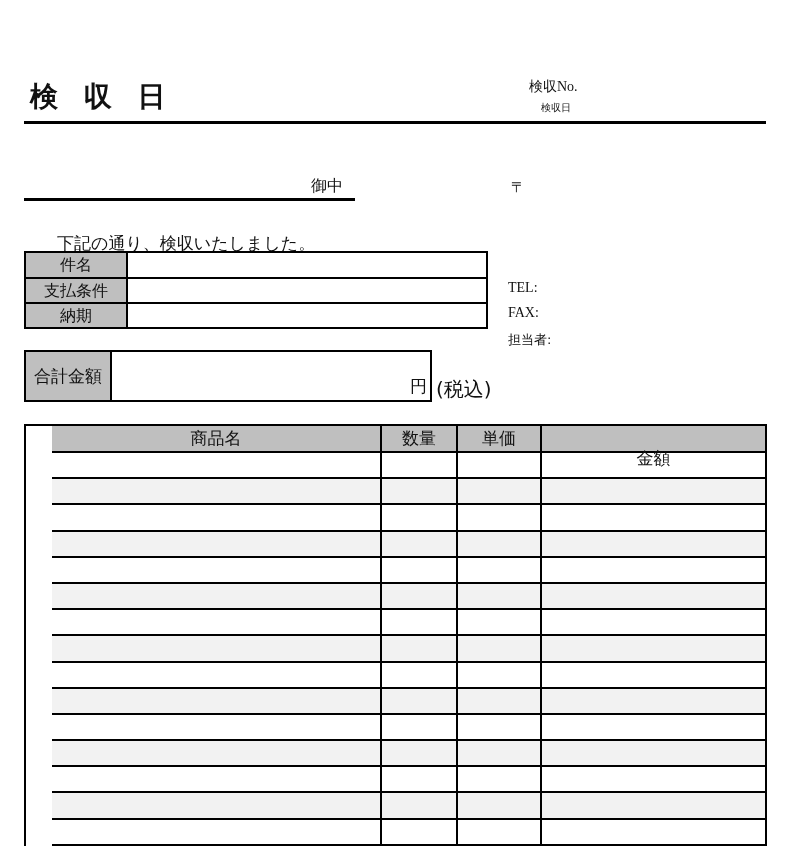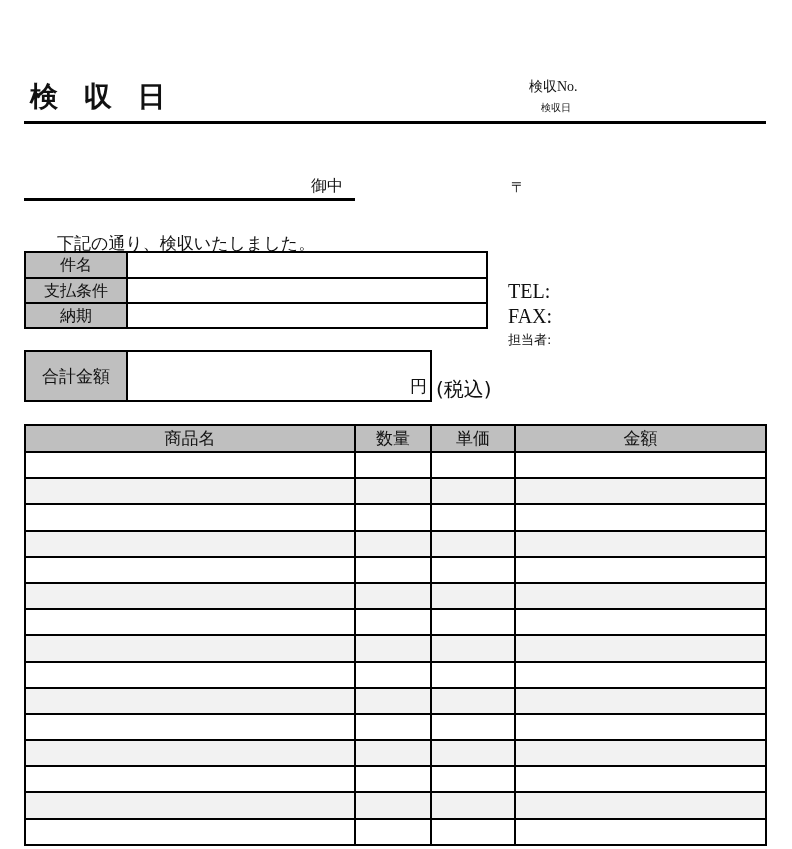--- a/index.html
+++ b/index.html
@@ -17,37 +17,37 @@
   .postal { left: 511px; top: 179px; font-size: 14px; }
 
   .intro { left: 27px; top: 232px; font-size: 17px; margin-left: 30px; }
 
   .info-table { left: 24px; top: 251px; width: 464px; border: 2px solid #000; border-collapse: collapse; }
   .info-row { display: flex; height: 25px; border-top: 2px solid #000; }
   .info-row:first-child { border-top: none; height: 24px; }
   .info-label { width: 102px; background: #bfbfbf; border-right: 2px solid #000; font-size: 16px; text-align: center; line-height: 23px; }
   .info-value { flex: 1; background: #fff; }
 
-  .contact { left: 508px; font-family: "Liberation Serif", "DejaVu Serif", serif; font-size: 20px; }
+  .contact { left: 508px; font-family: "Liberation Serif", "DejaVu Serif", serif; font-size: 14px; }
   .contact.c1 { top: 280px; }
   .contact.c2 { top: 305px; }
   .contact.c3 { top: 331px; font-family: "DejaVu Sans", sans-serif; font-size: 13px; }
 
   .total-box { left: 24px; top: 350px; width: 408px; height: 52px; border: 2px solid #000; display: flex; }
-  .total-label { width: 102px; background: #bfbfbf; border-right: 2px solid #000; font-size: 17px; display: flex; align-items: center; justify-content: center; }
+  .total-label { width: 86px; background: #bfbfbf; border-right: 2px solid #000; font-size: 17px; display: flex; align-items: center; justify-content: center; }
   .total-value { flex: 1; position: relative; background: #fff; }
   .total-unit { position: absolute; right: 3px; bottom: 2px; font-size: 17px; }
   .tax-note { left: 436px; top: 376px; font-size: 20px; }
 
-  .items { left: 24px; top: 424px; width: 743px; border-left: 2px solid #000; border-right: 2px solid #000; border-top: 2px solid #000; }
+  .items { left: 24px; top: 424px; width: 743px; border-left: 2px solid #000; border-right: 2px solid #000; border-top: 2px solid #000; padding-left: 26px; }
   .items-row { display: flex; height: 26.2px; border-bottom: 2px solid #000; }
   .items-row.header { background: #bfbfbf; height: 27px; }
   .items-row.alt { background: #f2f2f2; }
   .items-row .c { border-right: 2px solid #000; font-size: 17px; text-align: center; line-height: 24px; }
-  .items-row .c:last-child { border-right: none; }
+  .items-row .c:last-child { border-right: none; margin-top: 20px; }
   .col-name { width: 330px; }
   .col-qty { width: 76px; }
   .col-price { width: 84px; }
   .col-amount { flex: 1; }
 </style>
 </head>
 <body>
 
 <div class="abs title">検 収 日</div>
 <div class="abs meta-no">検収No.</div>

